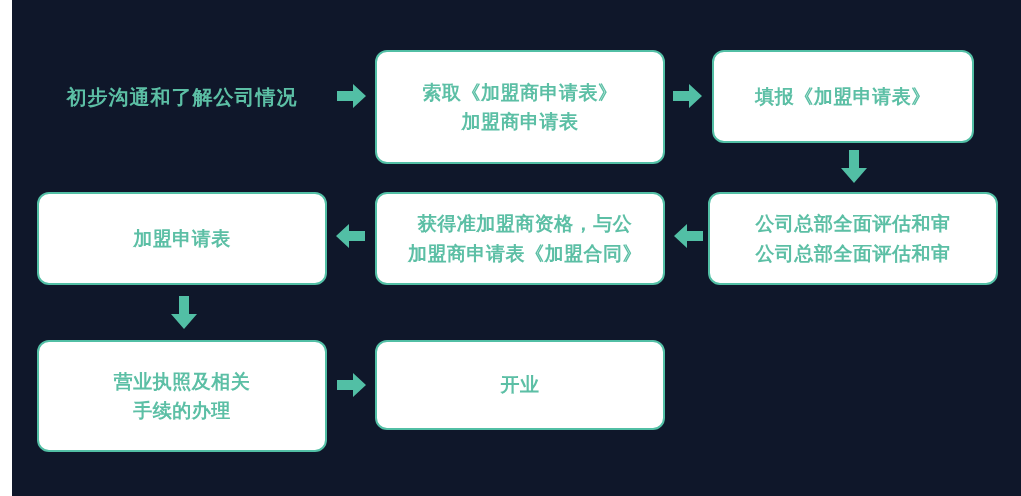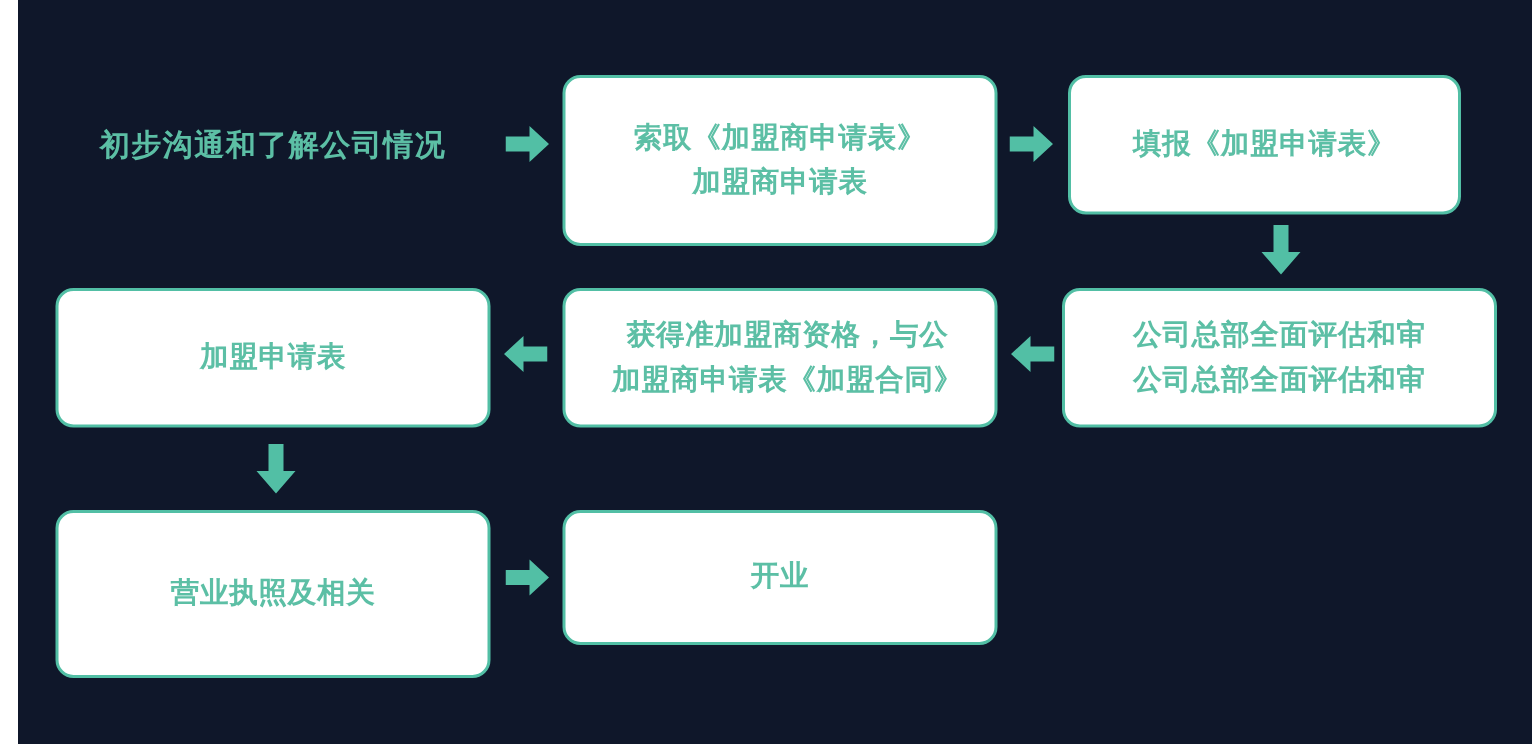--- a/index.html
+++ b/index.html
@@ -151,20 +151,21 @@
 
   <div class="arrow" id="arrow-down-left">
     <svg width="28" height="34" viewBox="0 0 28 34" aria-hidden="true">
       <path d="M9 0 H19 V18 H27 L14 33 L1 18 H9 Z" fill="#52bfa5"></path>
     </svg>
   </div>
 
   <div class="node" id="node-license">
     <span class="node-label">
       <span>营业执照及相关</span><br>
+      <span>手续的办理</span>
     </span>
   </div>
 
   <div class="arrow" id="arrow-r3-a">
     <svg width="30" height="26" viewBox="0 0 30 26" aria-hidden="true">
       <path d="M0 8 H16 V1 L29 13 L16 25 V18 H0 Z" fill="#52bfa5"></path>
     </svg>
   </div>
 
   <div class="node" id="node-open">

